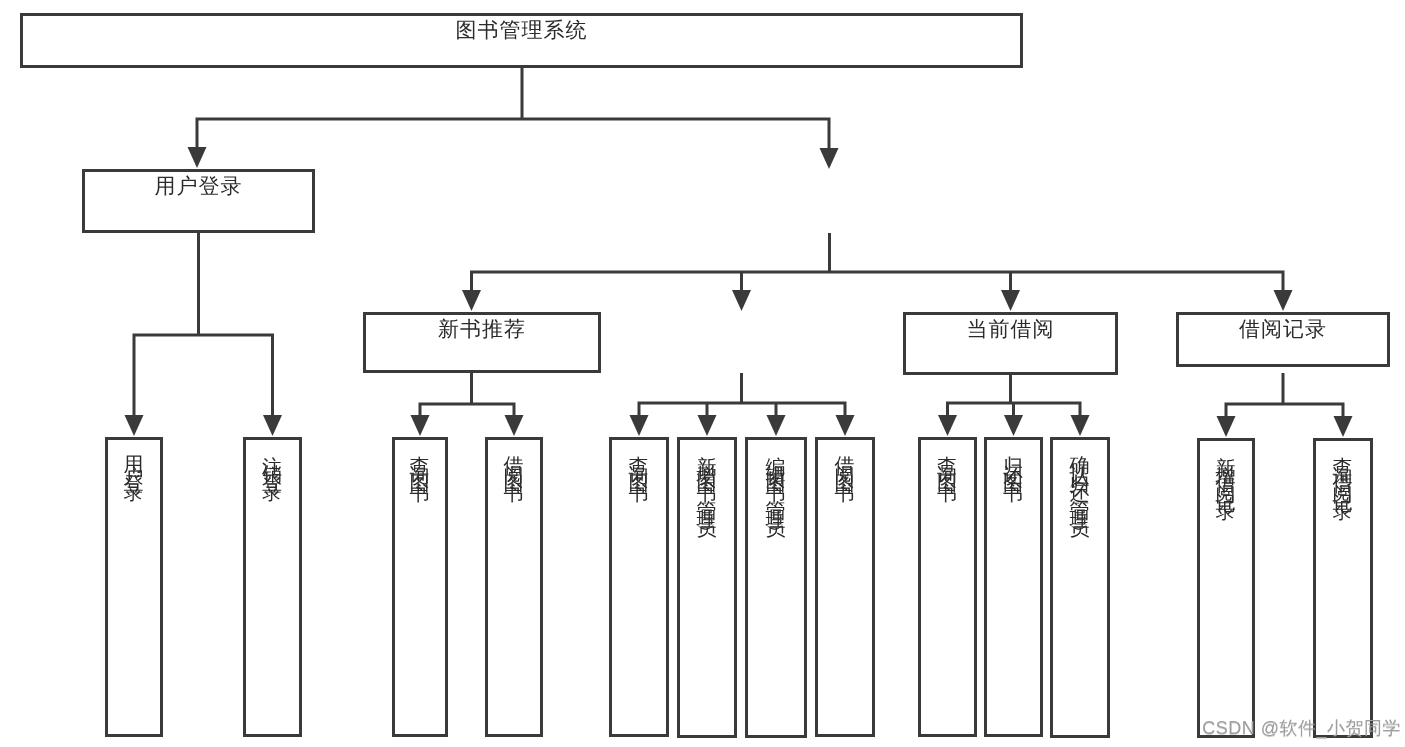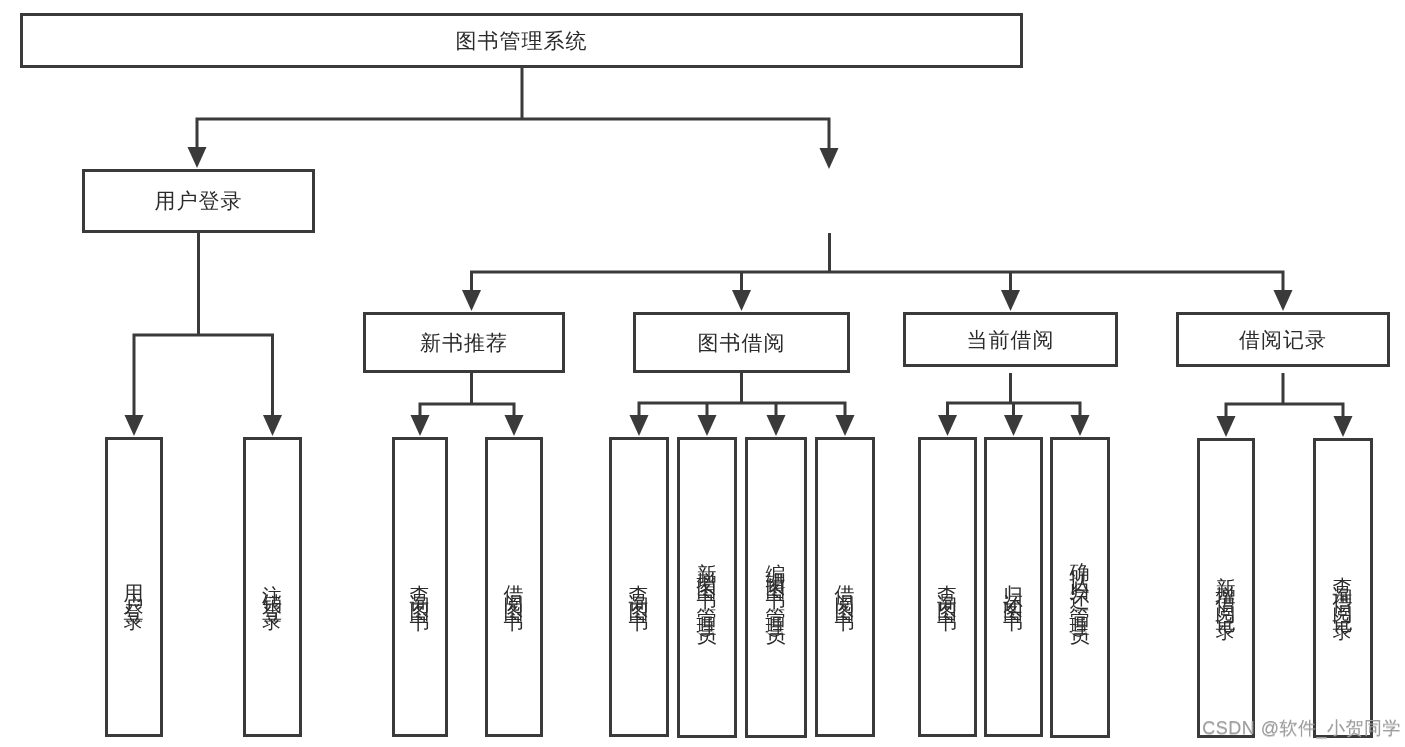--- a/index.html
+++ b/index.html
@@ -5,21 +5,21 @@
   html,body { margin:0; padding:0; background:#ffffff; }
   #canvas {
     position:relative; width:1405px; height:747px;
     background:#ffffff; overflow:hidden;
     font-family:"Liberation Sans", sans-serif;
   }
   #edges { position:absolute; left:0; top:0; z-index:0; }
   .node {
     position:absolute; background:#ffffff;
     border:3px solid #3a3a3a; box-sizing:border-box;
-    display:flex; align-items:center; justify-content:center;
+    display:flex; align-items:flex-start; justify-content:center;
     color:#2b2b2b; z-index:1;
   }
   .node.h span { font-size:21px; letter-spacing:1px; white-space:nowrap; }
   .node.v span {
     writing-mode:vertical-rl; text-orientation:mixed;
     font-size:20px; letter-spacing:9px; line-height:1;
   }
   .watermark {
     position:absolute; right:4px; bottom:7px; z-index:5;
     font-size:18px; letter-spacing:0.5px; color:#9e9e9e;
@@ -73,27 +73,24 @@
   </svg>
 
   <div class="node h" style="left:20px;top:13px;width:1003px;height:55px">
     <span>图书管理系统</span>
   </div>
 
   <div class="node h" style="left:82px;top:169px;width:233px;height:64px">
     <span>用户登录</span>
   </div>
 
-  <div class="node h" style="left:363px;top:312px;width:202px;height:61px">
+  <div class="node h" style="left:363px;top:312px;width:238px;height:61px">
     <span>新书推荐</span>
   </div>
-  <div class="node h" style="left:633px;top:312px;width:217px;height:61px">
-    <span>图书借阅</span>
-  </div>
-  <div class="node h" style="left:903px;top:312px;width:215px;height:55px">
+  <div class="node h" style="left:903px;top:312px;width:215px;height:63px">
     <span>当前借阅</span>
   </div>
   <div class="node h" style="left:1176px;top:312px;width:214px;height:55px">
     <span>借阅记录</span>
   </div>
 
   <div class="node v" style="left:105px;top:437px;width:58px;height:300px">
     <span>用户登录</span>
   </div>
   <div class="node v" style="left:243px;top:437px;width:59px;height:300px">

